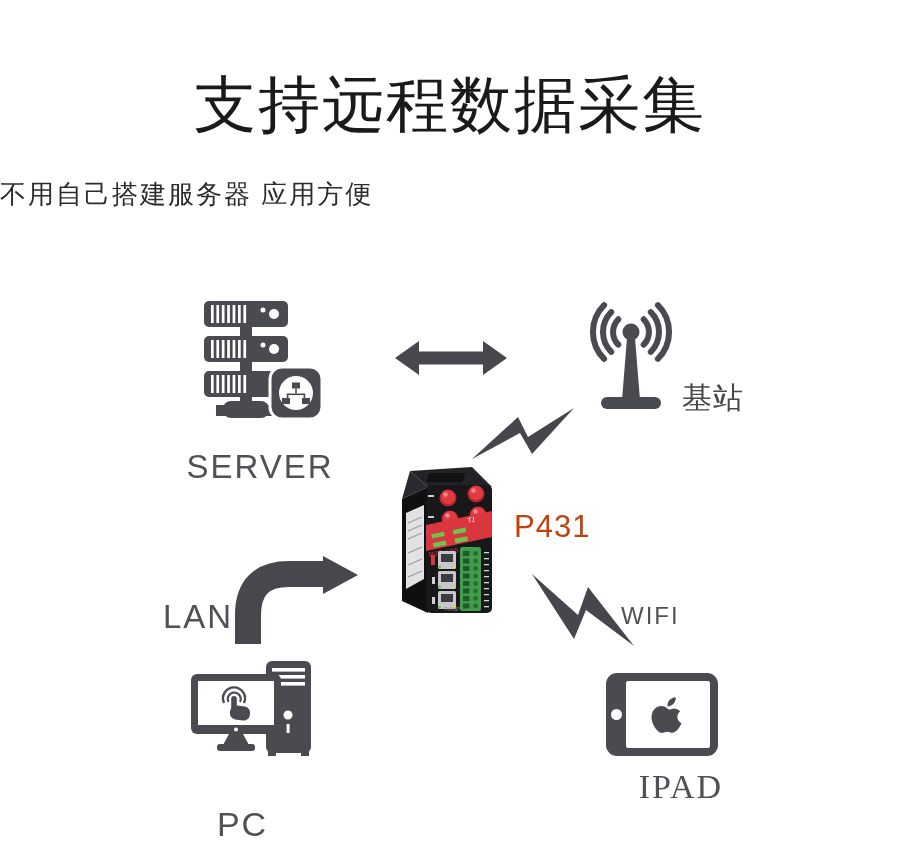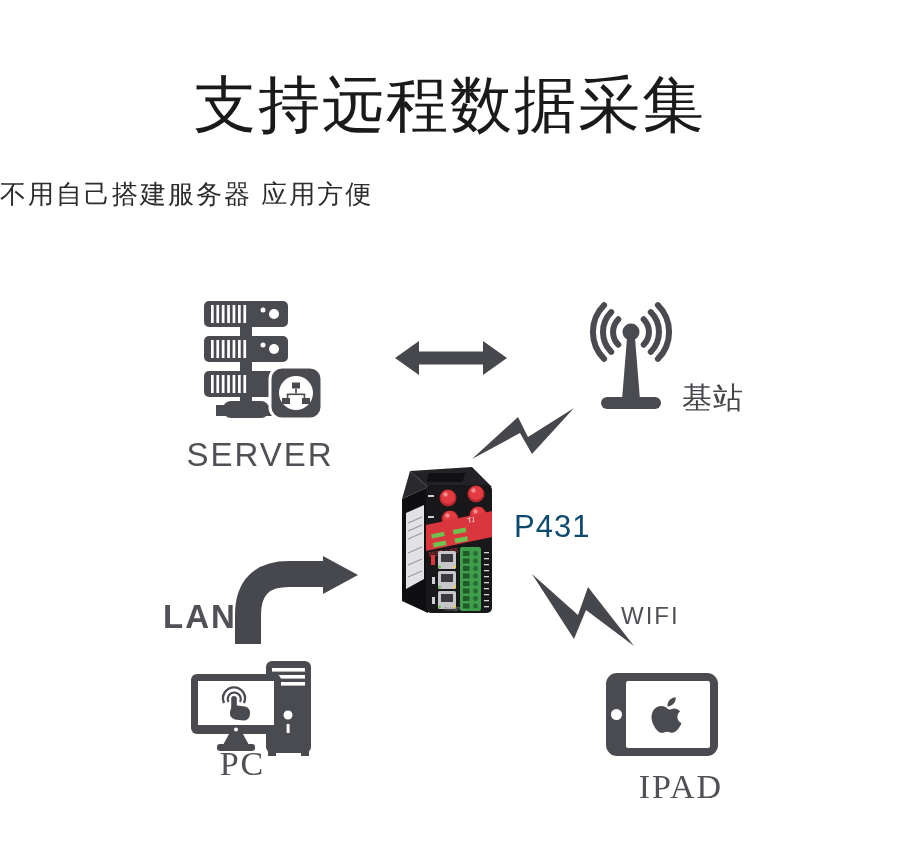--- a/index.html
+++ b/index.html
@@ -13,26 +13,26 @@
     top:46px;left:0;width:900px;text-align:center;
     font-size:62px;font-weight:500;color:#1a1a1c;letter-spacing:2px;line-height:1.35;
   }
   #subtitle{
     top:160px;left:0;width:900px;text-align:left;
     font-size:26px;font-weight:400;color:#2c2c2e;letter-spacing:2px;
   }
   .node-label{
     color:#505156;font-size:33px;font-weight:400;letter-spacing:2px;white-space:nowrap;
   }
-  #server-label{left:180px;top:419px;width:160px;text-align:center;}
+  #server-label{left:180px;top:431px;width:160px;text-align:center;}
   #basestation-label{left:682px;top:361px;font-size:30px;color:#46474b;letter-spacing:1px;text-align:right;}
-  #router-model-label{left:514px;top:492px;font-size:31px;color:#0c4a6e;letter-spacing:1px;}
-  #lan-label{left:163px;top:581px;font-weight:bold;}
+  #router-model-label{left:514px;top:492px;font-size:31px;color:#c2410c;letter-spacing:1px;}
+  #lan-label{left:163px;top:581px;}
   #wifi-label{left:621px;top:585px;font-size:24px;}
-  #pc-label{left:190px;top:728px;width:105px;text-align:center;font-size:34px;font-family:Liberation Serif, serif;}
+  #pc-label{left:190px;top:788px;width:105px;text-align:center;font-size:34px;}
   #ipad-label{left:597px;top:751px;width:126px;text-align:right;font-size:34px;font-family:Liberation Serif, serif;}
   svg{display:block;}
 </style>
 </head>
 <body>
 
 <div id="stage">
 
   <div class="abs" id="title">支持远程数据采集</div>
   <div class="abs" id="subtitle">不用自己搭建服务器 应用方便</div>

